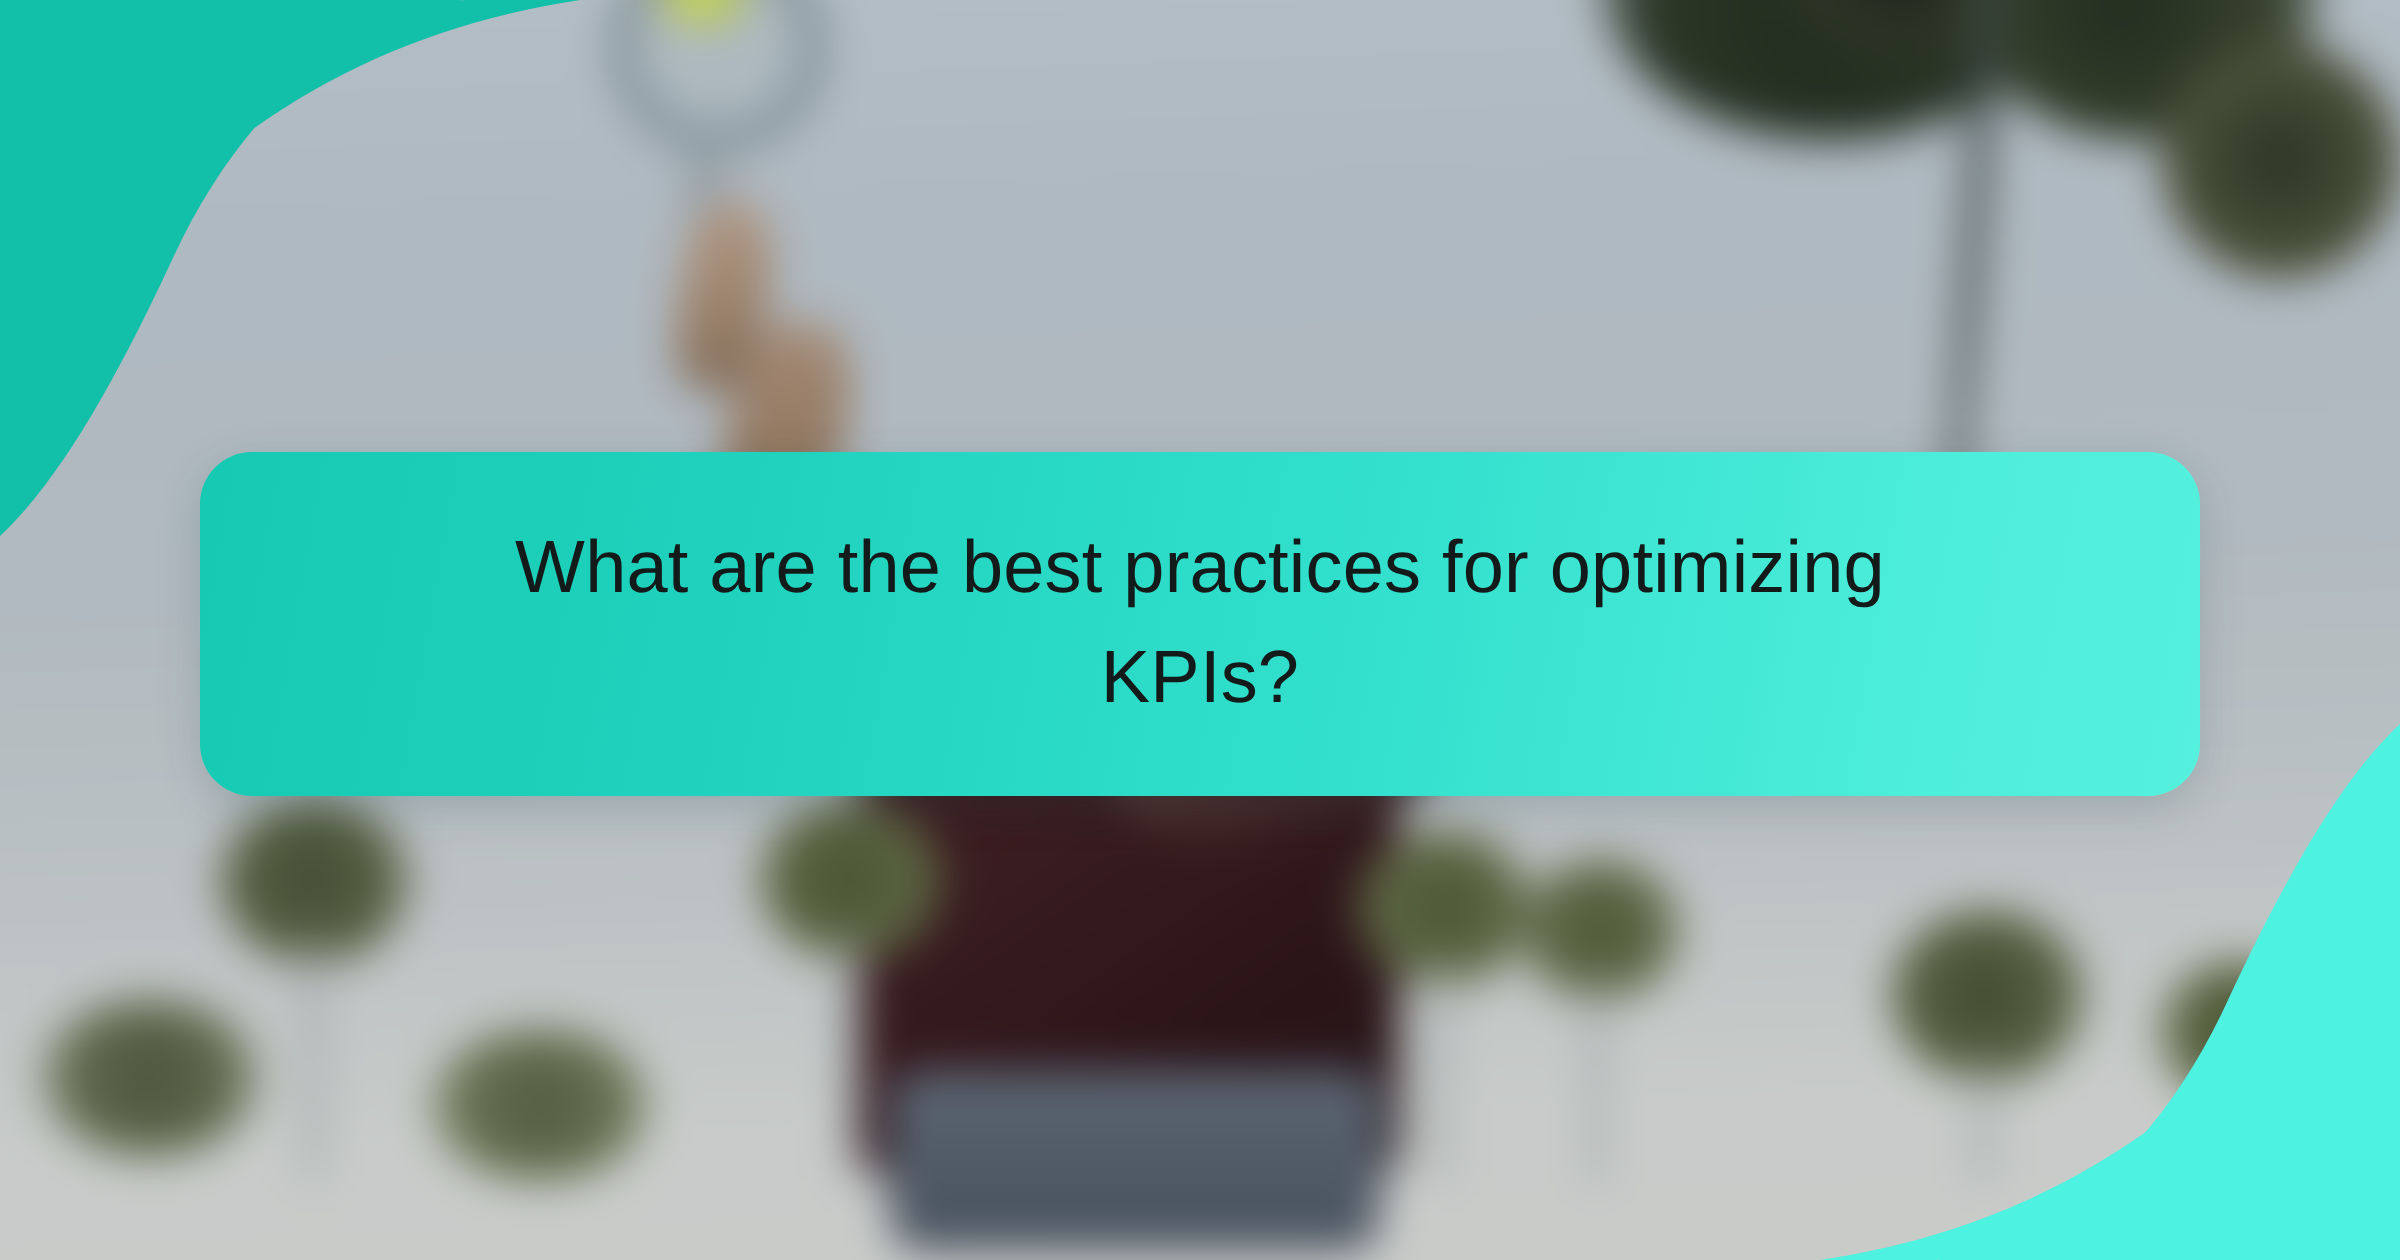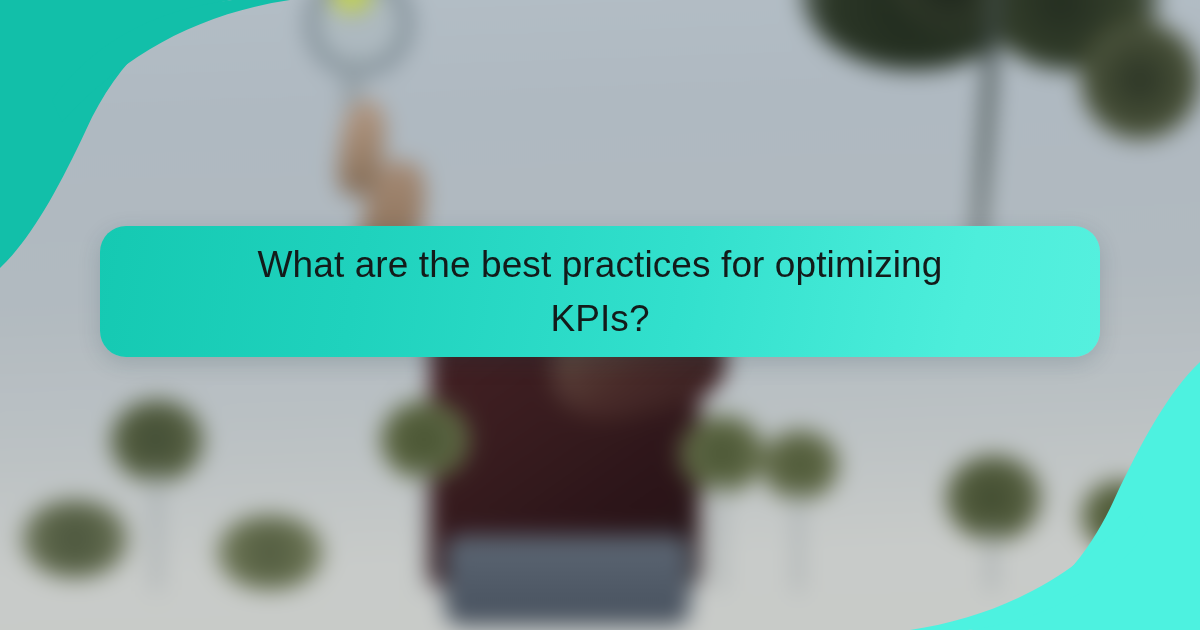--- a/index.html
+++ b/index.html
@@ -154,26 +154,26 @@
 
   
   .deco { position: absolute; inset: 0; pointer-events: none; }
 
   
   .card {
     position: absolute;
     left: 100px;
     top: 226px;
     width: 1000px;
-    height: 131px;
+    height: 172px;
     border-radius: 26px;
     background: linear-gradient(100deg, #15c9b2 0%, #1fd2bd 26%, #32e0cd 58%, #4deedb 86%, #55f0de 100%);
     box-shadow: 0 6px 22px rgba(20,60,70,0.18);
     display: flex;
-    align-items: flex-end;
+    align-items: center;
     justify-content: center;
     box-sizing: border-box;
     padding: 10px 54px;
   }
   .card-text {
     color: #131b1a;
     font-size: 37px;
     line-height: 1.48;
     text-align: center;
     font-weight: 400;

